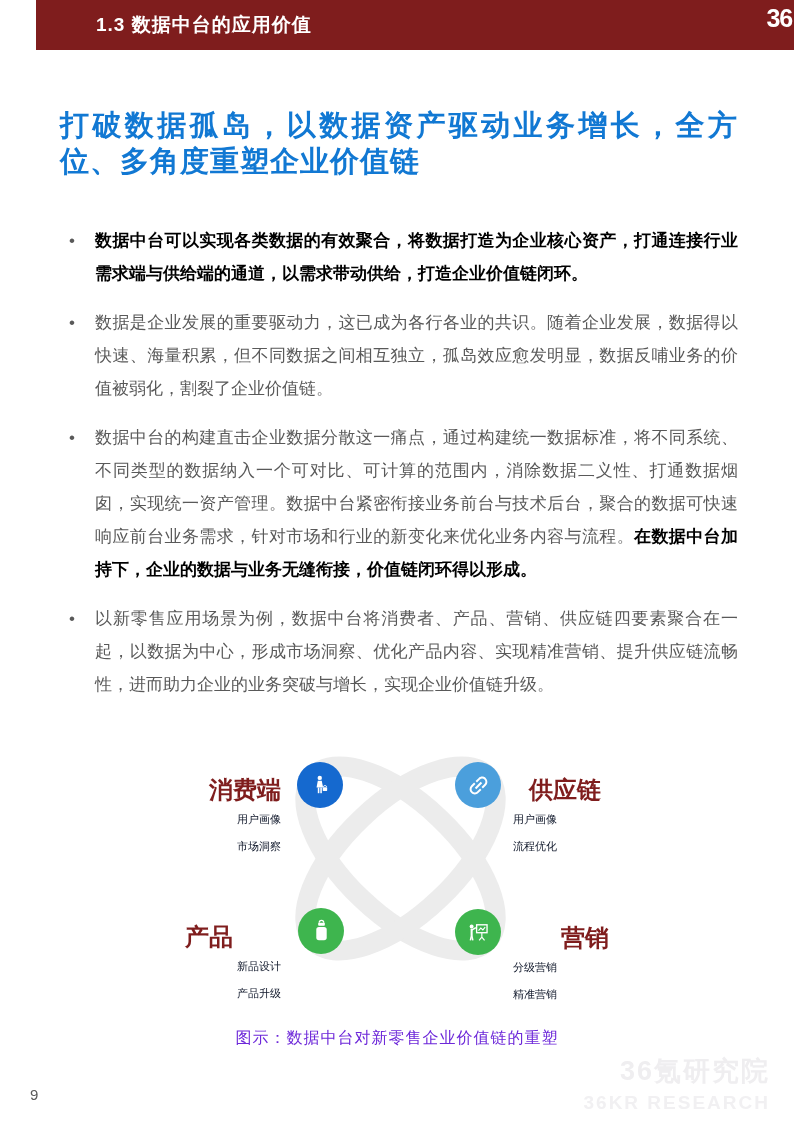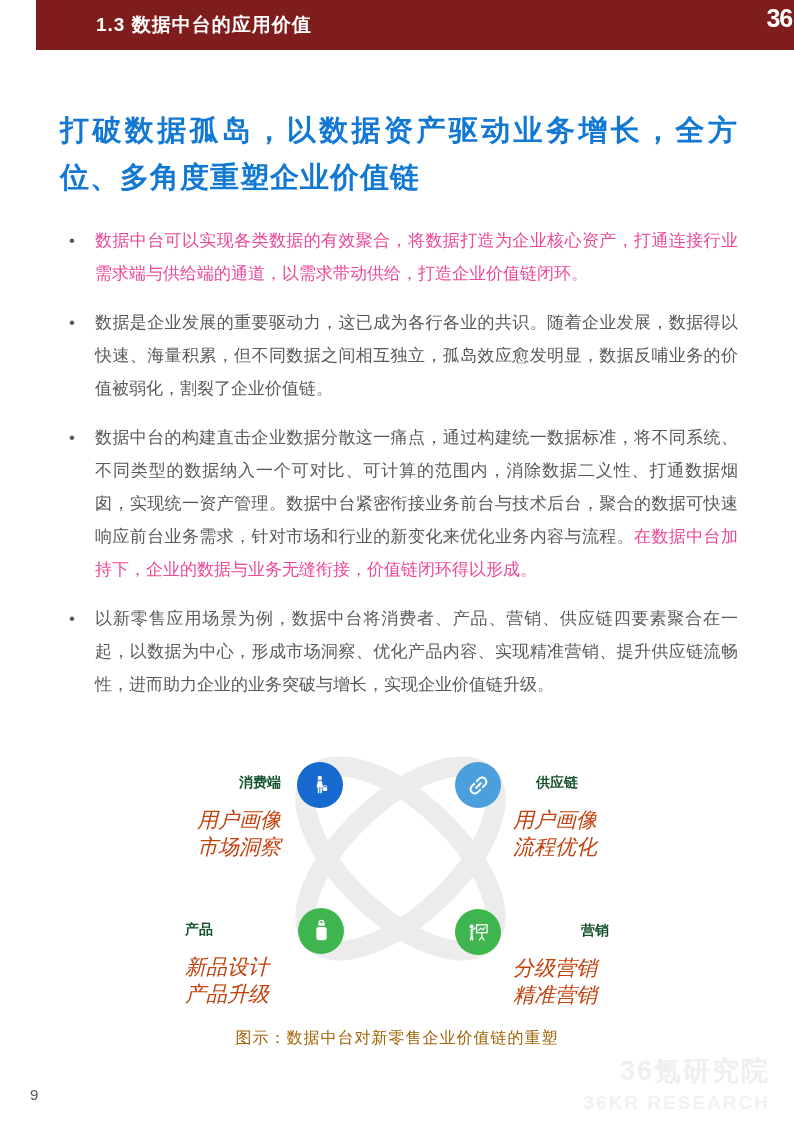--- a/index.html
+++ b/index.html
@@ -21,61 +21,61 @@
   .logo {
     position:absolute; right:-14px; top:3px; display:flex; align-items:flex-start;
     color:#ffffff; font-weight:800;
   }
   .logo-36 { font-size:25px; line-height:25px; margin-top:3px; letter-spacing:-1px; }
   .logo-kr { font-size:52px; line-height:47px; letter-spacing:-3px; }
 
   
   .doc-title {
     position:absolute; left:60px; top:107px; width:678px;
-    color:#1178d3; font-size:29px; font-weight:700; line-height:47px;
+    color:#1178d3; font-size:29px; font-weight:700; line-height:36px;
     letter-spacing:1px; text-align:justify;
   }
   .bullets { position:absolute; left:60px; top:224px; width:678px; }
   .bullet {
     position:relative; padding-left:35px; margin-bottom:16px;
     font-size:17px; line-height:33px; color:#595959; text-align:justify;
   }
   .bullet .marker { position:absolute; left:9px; top:0; color:#595959; }
-  .bullet .strong { font-weight:400; color:#ec4899; }
+  .bullet .strong { font-weight:700; color:#000000; }
 
   
   .diagram { position:absolute; left:185px; top:745px; width:424px; height:268px; }
   .rings { position:absolute; left:0; top:0; }
   .icon-circle {
     position:absolute; width:46px; height:46px; border-radius:50%;
     display:flex; align-items:center; justify-content:center;
   }
   .ic-consumer { left:112px; top:17px; }
   .ic-supply   { left:270px; top:17px; }
   .ic-product  { left:113px; top:163px; }
   .ic-marketing{ left:270px; top:164px; }
 
-  .node-label { position:absolute; font-size:14px; font-weight:700; color:#14532d; }
-  .node-items { position:absolute; font-size:21px; color:#c2410c; line-height:27px;font-style:italic; }
+  .node-label { position:absolute; font-size:24px; font-weight:700; color:#7f1d1d; }
+  .node-items { position:absolute; font-size:11px; color:#0f172a; line-height:27px; }
   .nl-tl { left:0;   top:29px;  width:96px; text-align:right; }
   .ni-tl { left:0;   top:61px;  width:96px; text-align:right; }
-  .nl-tr { left:324px; top:29px;  width:96px; text-align:center; }
+  .nl-tr { left:344px; top:29px;  width:96px; text-align:left; }
   .ni-tr { left:328px; top:61px;  width:96px; text-align:left; }
   .nl-bl { left:0;   top:176px; width:96px; text-align:left; }
-  .ni-bl { left:0;   top:208px; width:96px; }
+  .ni-bl { left:0;   top:208px; width:96px; text-align:right; }
   .nl-br { left:328px; top:177px; width:96px; text-align:right; }
   .ni-br { left:328px; top:209px; width:96px; text-align:left; }
 
   .center-label {
     position:absolute; left:0; top:99px; width:100%; text-align:center;
     font-size:20px; font-weight:700; color:#4d4d4d; letter-spacing:2px;
   }
   .caption {
     position:absolute; left:0; top:1028px; width:794px; text-align:center;
-    font-size:16px; color:#a16207; letter-spacing:1px;
+    font-size:16px; color:#6d28d9; letter-spacing:1px;
   }
 
   
   .page-number { position:absolute; left:30px; top:1086px; font-size:15px; color:#595959; }
   .watermark { position:absolute; right:24px; top:1053px; text-align:right; }
   .wm-cn { font-size:27px; font-weight:700; color:#efeef0; letter-spacing:2px; }
   .wm-en { font-size:19px; font-weight:700; color:#f1f0f2; letter-spacing:2px; margin-top:3px; }
 </style>
 </head>
 <body>

